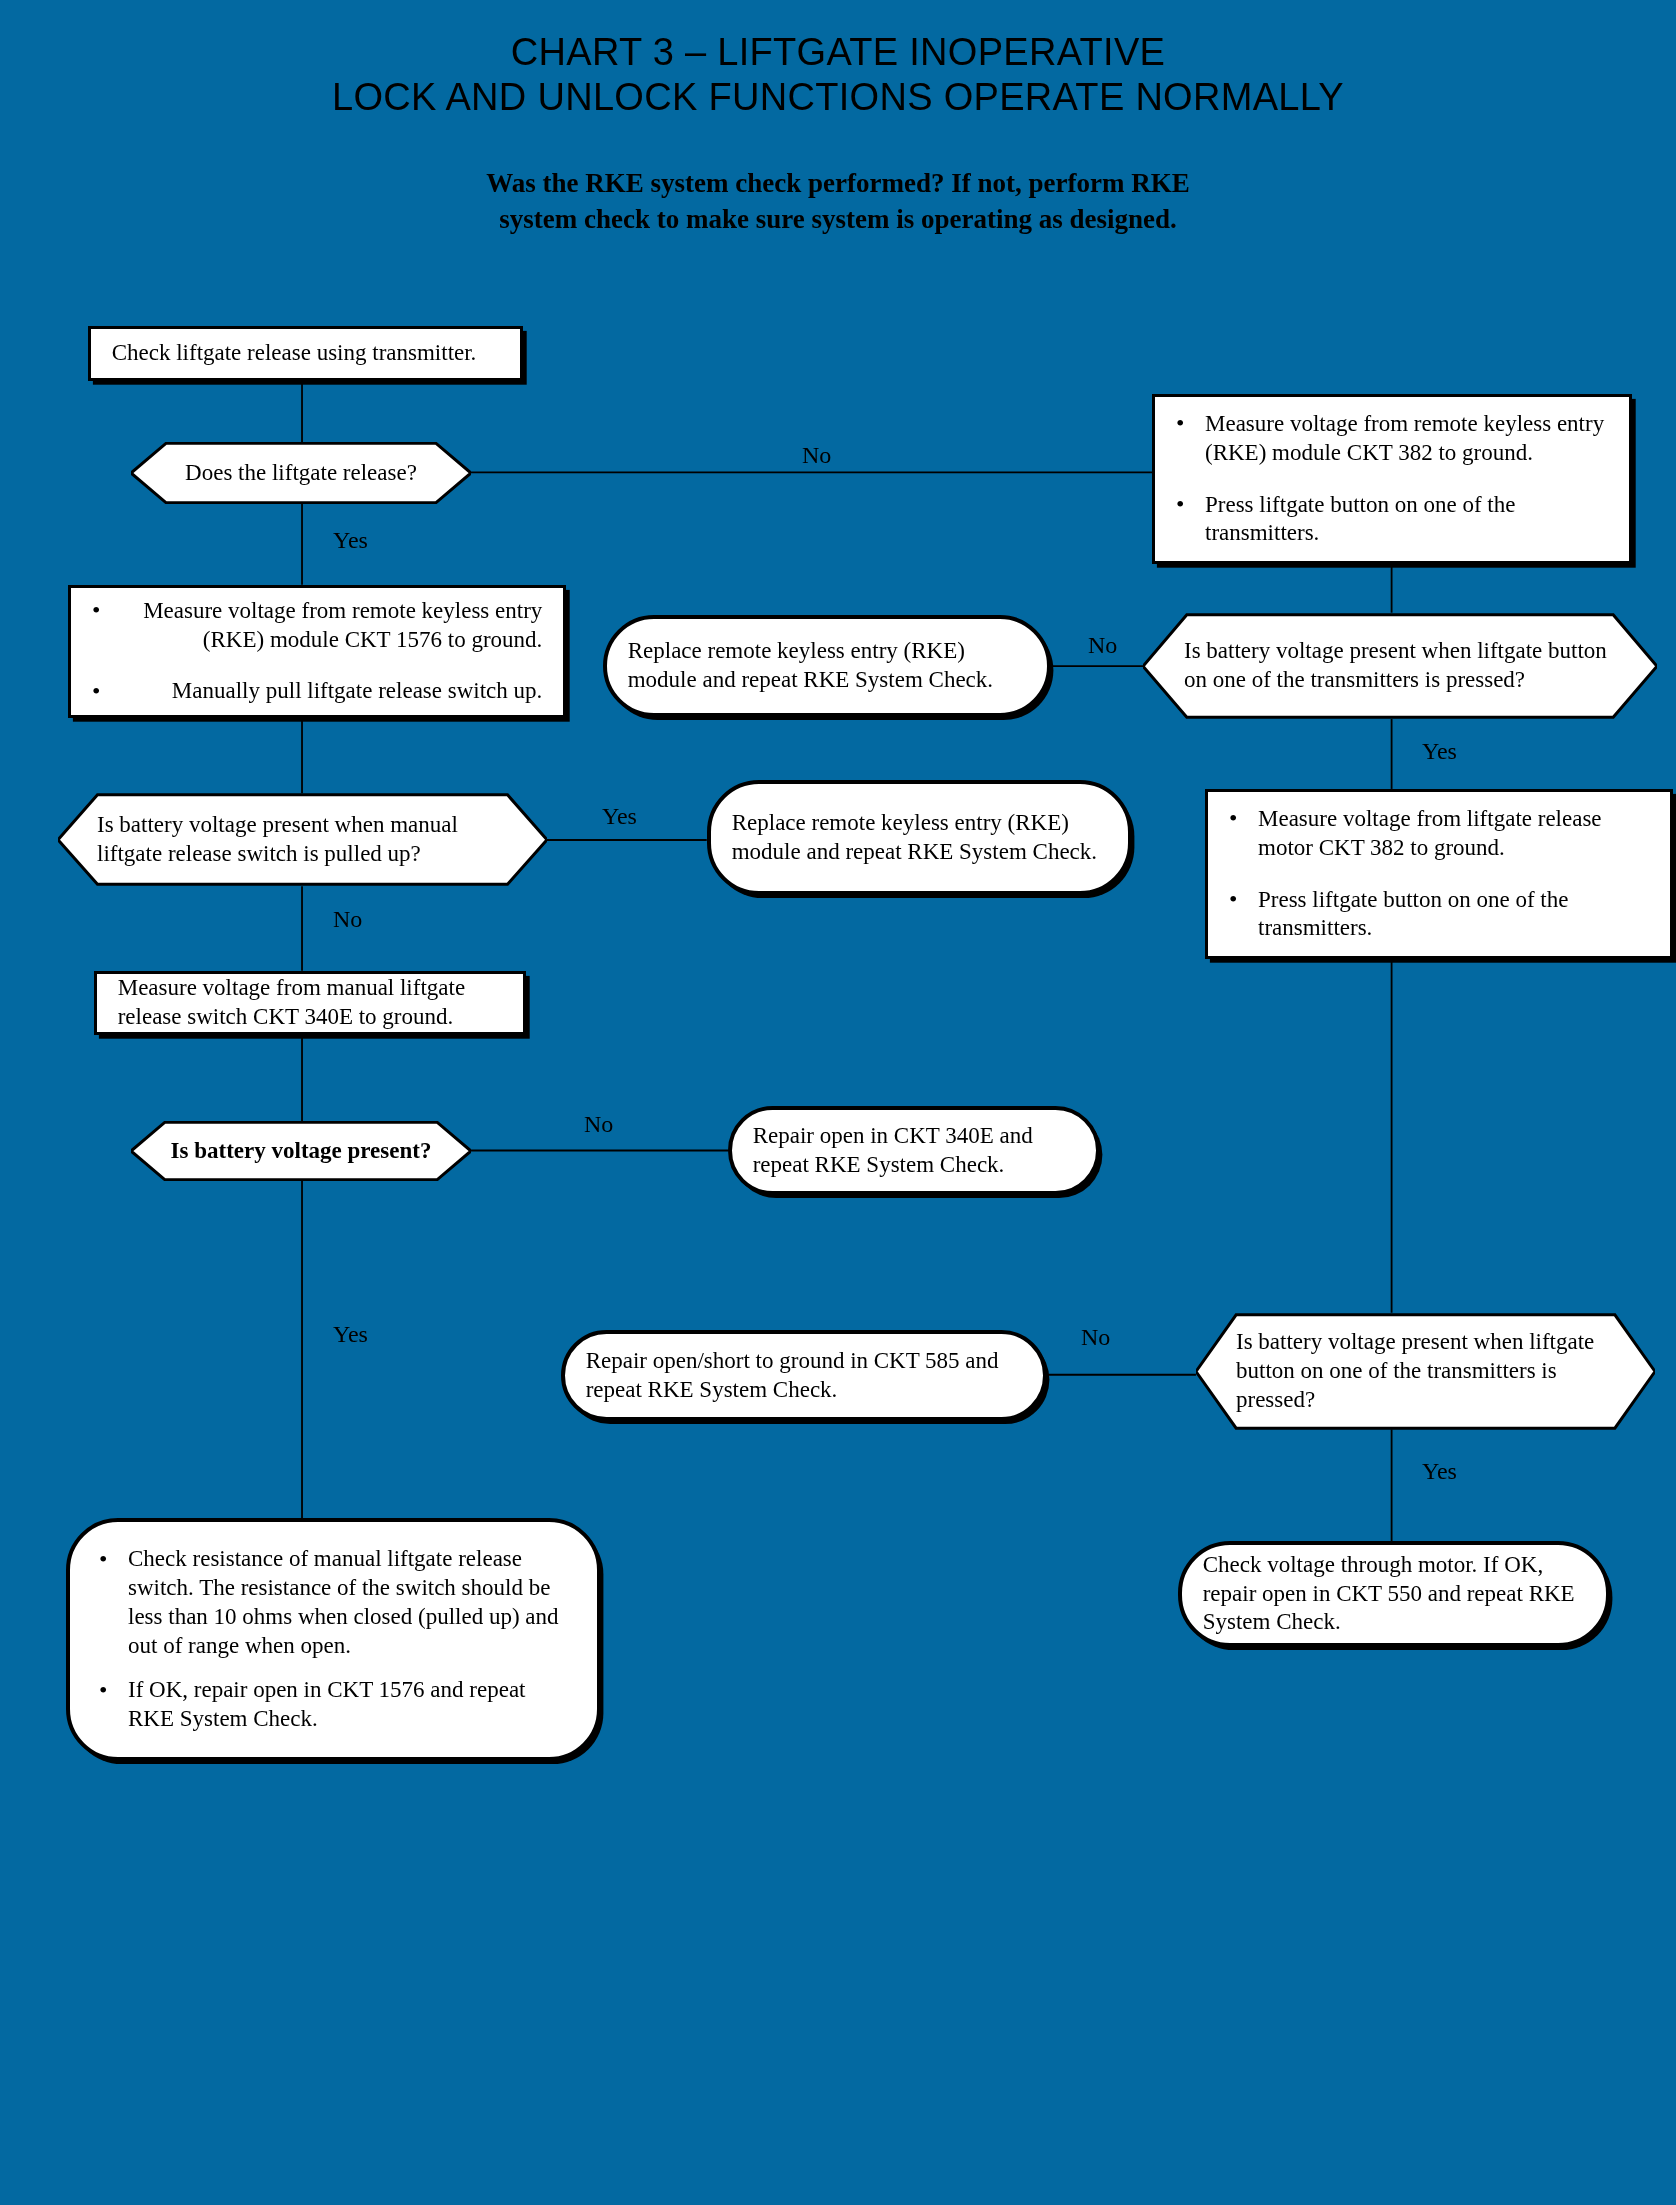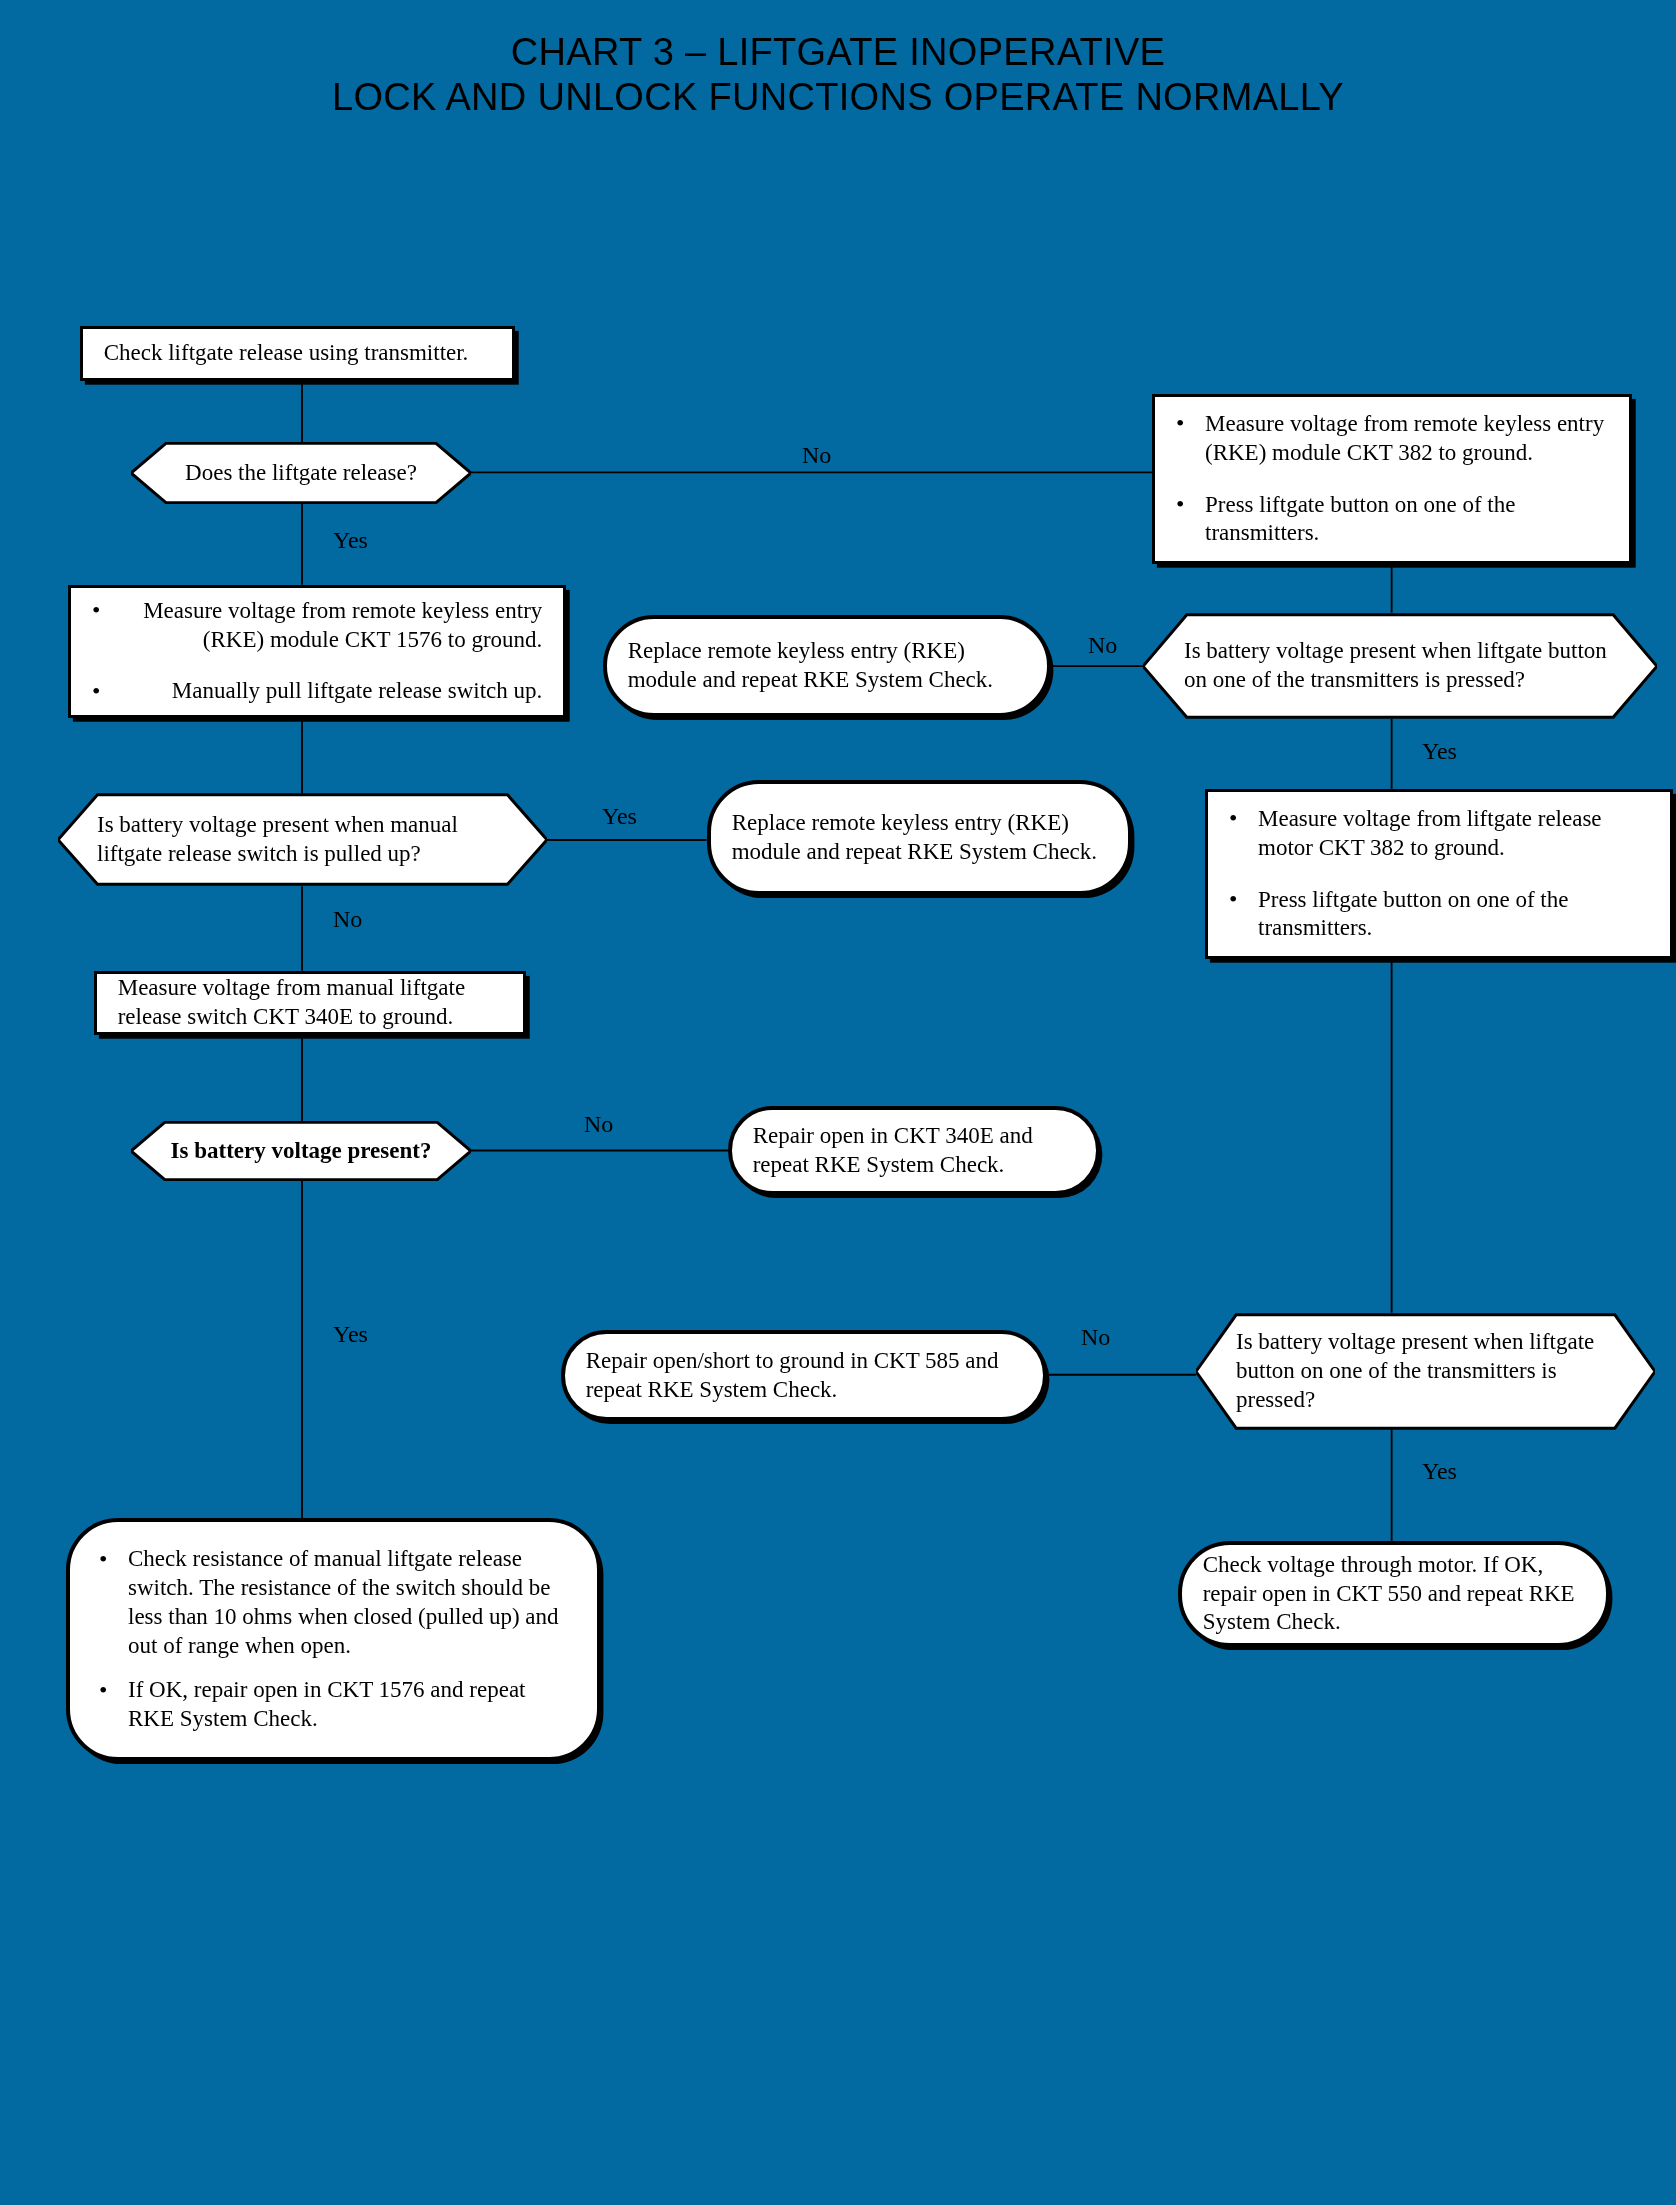--- a/index.html
+++ b/index.html
@@ -131,20 +131,24 @@
 </head>
 <body>
 
 <div id="page">
 
   <div class="title-block">
     <div class="title-line">CHART 3 – LIFTGATE INOPERATIVE</div>
     <div class="title-line">LOCK AND UNLOCK FUNCTIONS OPERATE NORMALLY</div>
   </div>
 
+  <div class="subtitle-block">
+    <div class="subtitle-line">Was the RKE system check performed?  If not, perform RKE</div>
+    <div class="subtitle-line">system check to make sure system is operating as designed.</div>
+  </div>
 
   <svg id="wires" viewBox="0 0 2758 3628">
 
     <line x1="497" y1="626" x2="497" y2="727"></line>
 
     <line x1="775" y1="777" x2="1896" y2="777"></line>
 
     <line x1="497" y1="828" x2="497" y2="962"></line>
 
     <line x1="2290" y1="928" x2="2290" y2="1008"></line>
@@ -176,21 +180,21 @@
   <div class="edge-label" style="left:333px;  top:528px;">Yes</div>
   <div class="edge-label" style="left:1088px; top:633px;">No</div>
   <div class="edge-label" style="left:1422px; top:739px;">Yes</div>
   <div class="edge-label" style="left:602px;  top:804px;">Yes</div>
   <div class="edge-label" style="left:333px;  top:907px;">No</div>
   <div class="edge-label" style="left:584px;  top:1112px;">No</div>
   <div class="edge-label" style="left:333px;  top:1322px;">Yes</div>
   <div class="edge-label" style="left:1081px; top:1325px;">No</div>
   <div class="edge-label" style="left:1422px; top:1459px;">Yes</div>
 
-  <div class="node rect pad" style="left:80px; top:326px; width:435px; height:55px;">
+  <div class="node rect pad" style="left:88px; top:326px; width:435px; height:55px;">
     <div class="txt">Check liftgate release using transmitter.</div>
   </div>
 
   <div class="node hex" style="left:131px; top:442px; width:340px; height:62px;">
     <svg viewBox="0 0 560 102" preserveAspectRatio="none">
       <polygon points="0,51 58,2 502,2 560,51 502,100 58,100" fill="#fff" stroke="#000" stroke-width="3" vector-effect="non-scaling-stroke"></polygon>
     </svg>
     <div class="txt pad" style="text-align:center;">Does the liftgate release?</div>
   </div>
 

